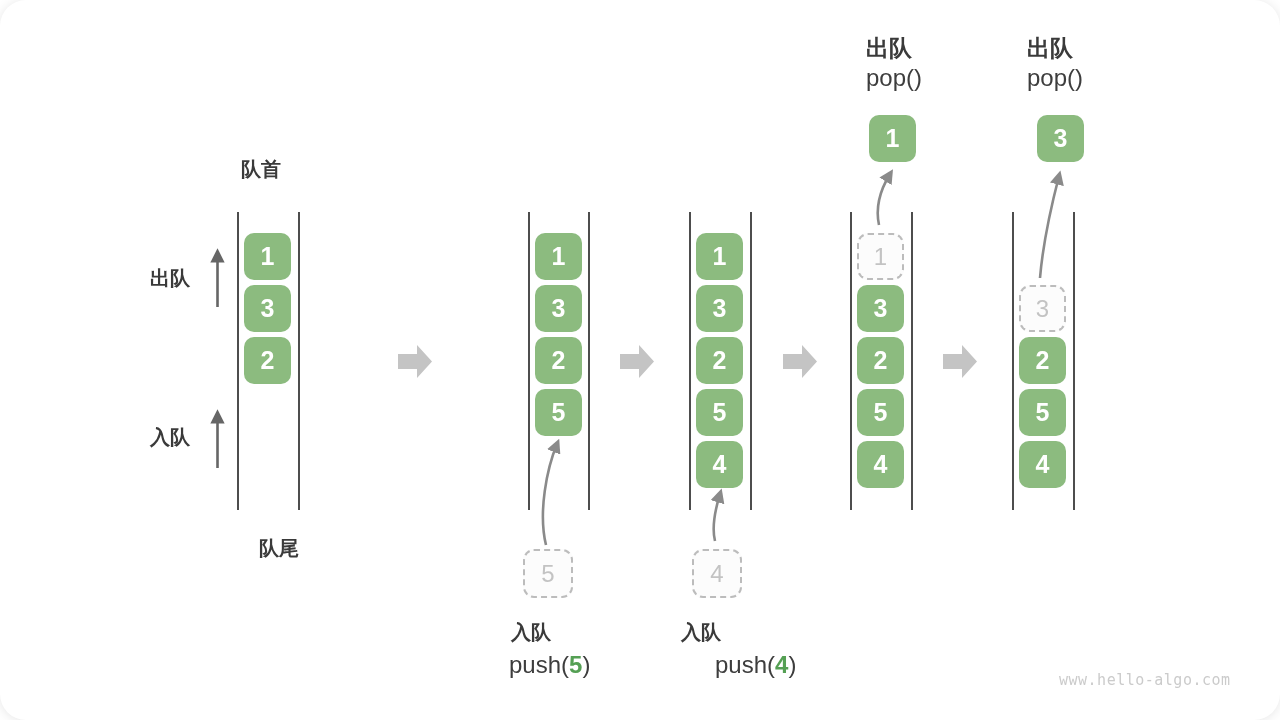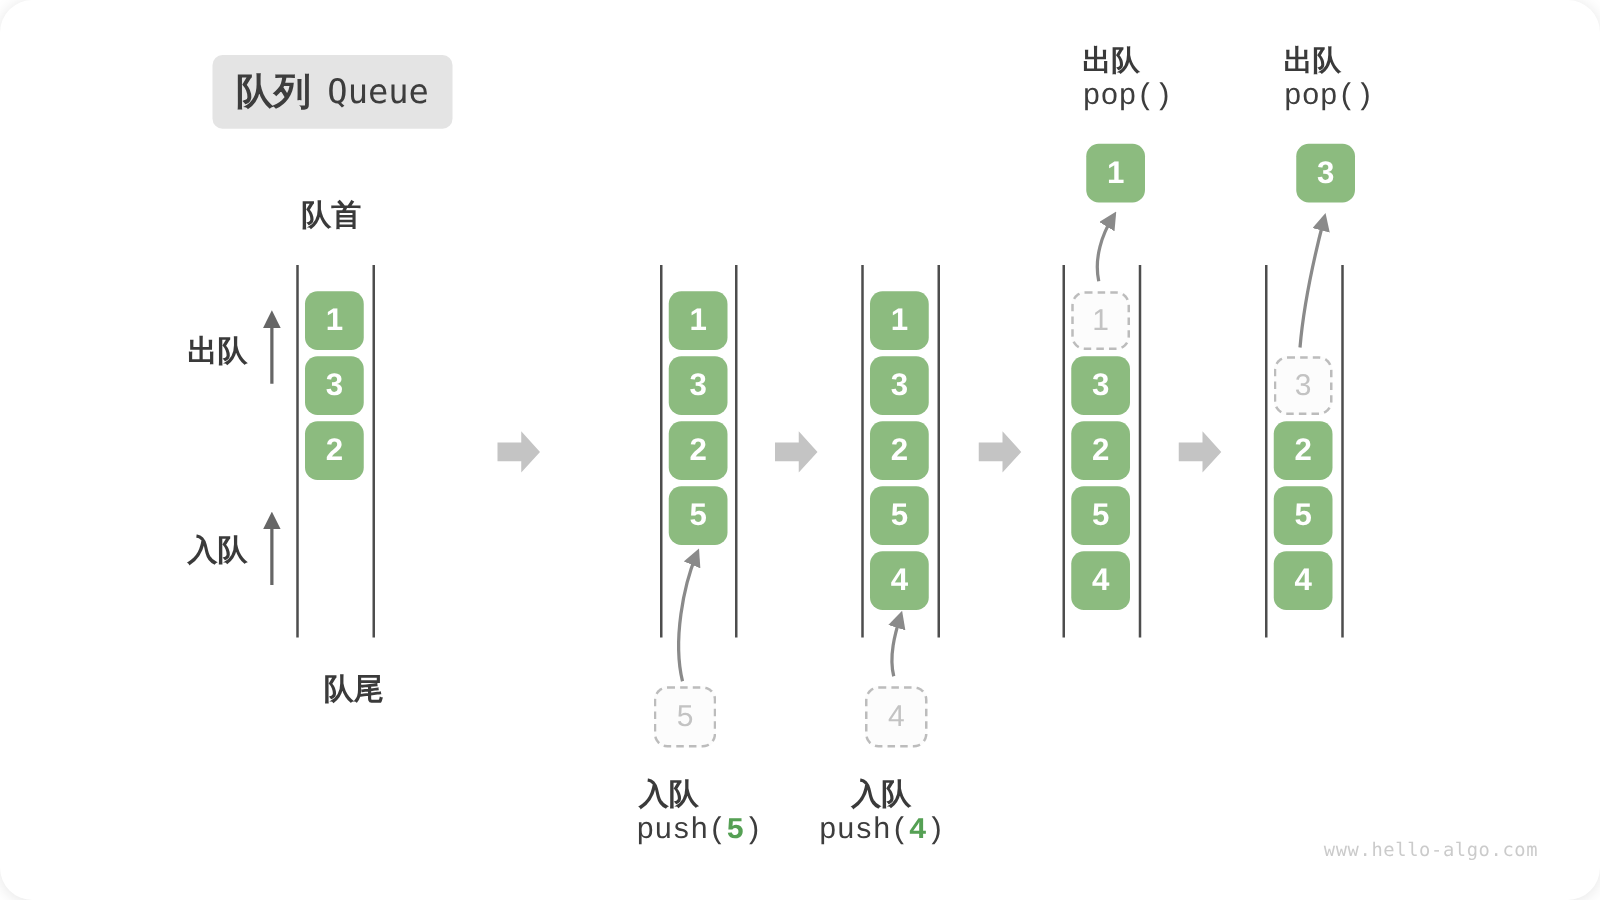--- a/index.html
+++ b/index.html
@@ -7,46 +7,42 @@
        font-family:"Liberation Sans","DejaVu Sans",sans-serif;}
   .card{position:absolute;left:0;top:0;width:1280px;height:720px;
         background:#ffffff;border-radius:26px;
         box-shadow:0 1px 12px rgba(0,0,0,0.10);}
   .abs{position:absolute;}
   .title-box{left:170px;top:44px;width:192px;height:59px;background:#e4e4e4;
              border-radius:8px;display:flex;align-items:center;justify-content:center;gap:13px;}
   .title-zh{font-size:30px;font-weight:700;color:#3d3d3d;}
   .title-en{font-family:"DejaVu Sans Mono","Liberation Mono",monospace;
             font-size:27px;color:#3d3d3d;}
-  .zh-label{font-size:24px;font-weight:700;color:#3a3a3a;white-space:nowrap;}
-  .mono{font-family:Liberation Mono, monospace;
+  .zh-label{font-size:20px;font-weight:700;color:#3a3a3a;white-space:nowrap;}
+  .mono{font-family:Liberation Sans, sans-serif;
         font-size:24px;color:#3d3d3d;white-space:nowrap;}
   .mono .arg{color:#55a054;font-weight:700;}
   .wall{position:absolute;top:212px;height:298px;width:1.5px;background:#4d4d4d;}
   .cell{position:absolute;width:47px;height:47px;border-radius:10px;
         background:#8cbb7f;color:#fff;font-size:25px;font-weight:700;
         display:flex;align-items:center;justify-content:center;}
   .ghost{position:absolute;width:47px;height:47px;border-radius:11px;
          background:#fcfcfc;border:2px dashed #bcbcbc;box-sizing:border-box;
          color:#c3c3c3;font-size:24px;font-weight:400;
          display:flex;align-items:center;justify-content:center;}
   .feed{width:50px;height:49px;}
   .watermark{font-family:"DejaVu Sans Mono","Liberation Mono",monospace;
              font-size:15px;color:#cbcbcb;letter-spacing:0.5px;}
   svg.overlay{position:absolute;left:0;top:0;pointer-events:none;}
 </style>
 </head>
 <body>
 
 <div class="card">
 
-  <div class="abs title-box">
-    <span class="title-zh">队列</span>
-    <span class="title-en">Queue</span>
-  </div>
 
   <div class="abs zh-label" style="left:241px;top:156px;">队首</div>
   <div class="abs zh-label" style="left:259px;top:535px;">队尾</div>
 
   <div class="abs zh-label" style="left:150px;top:265px;">出队</div>
   <div class="abs zh-label" style="left:150px;top:424px;">入队</div>
 
   <div class="wall" style="left:237px;"></div>
   <div class="wall" style="left:298px;"></div>
   <div class="wall" style="left:528px;"></div>
@@ -85,21 +81,21 @@
   <div class="ghost" style="left:1019px;top:285px;">3</div>
   <div class="cell" style="left:1019px;top:337px;">2</div>
   <div class="cell" style="left:1019px;top:389px;">5</div>
   <div class="cell" style="left:1019px;top:441px;">4</div>
   <div class="cell" style="left:1037px;top:115px;">3</div>
 
   <div class="abs zh-label" style="left:511px;top:619px;">入队</div>
   <div class="abs mono" style="left:509px;top:651px;"><span>push(</span><span class="arg">5</span><span>)</span></div>
 
   <div class="abs zh-label" style="left:681px;top:619px;">入队</div>
-  <div class="abs mono" style="left:655px;top:651px;text-align:right;"><span>push(</span><span class="arg">4</span><span>)</span></div>
+  <div class="abs mono" style="left:715px;top:651px;text-align:right;"><span>push(</span><span class="arg">4</span><span>)</span></div>
 
   <div class="abs zh-label" style="left:866px;top:33px;font-size:23px;">出队</div>
   <div class="abs mono" style="left:866px;top:64px;">pop()</div>
 
   <div class="abs zh-label" style="left:1027px;top:33px;font-size:23px;">出队</div>
   <div class="abs mono" style="left:1027px;top:64px;">pop()</div>
 
   <div class="abs watermark" style="left:1059px;top:671px;">www.hello-algo.com</div>
 
   <svg class="overlay" width="1280" height="720" viewBox="0 0 1280 720">

